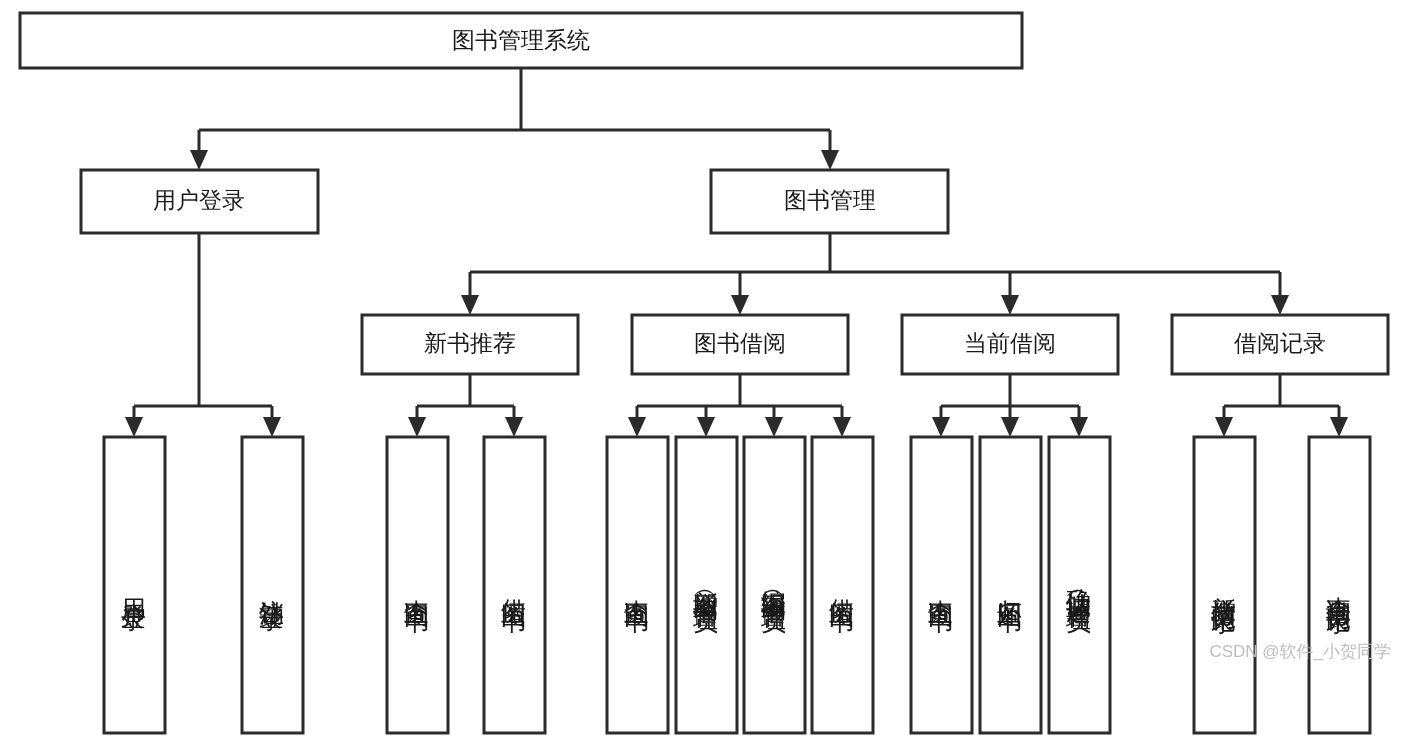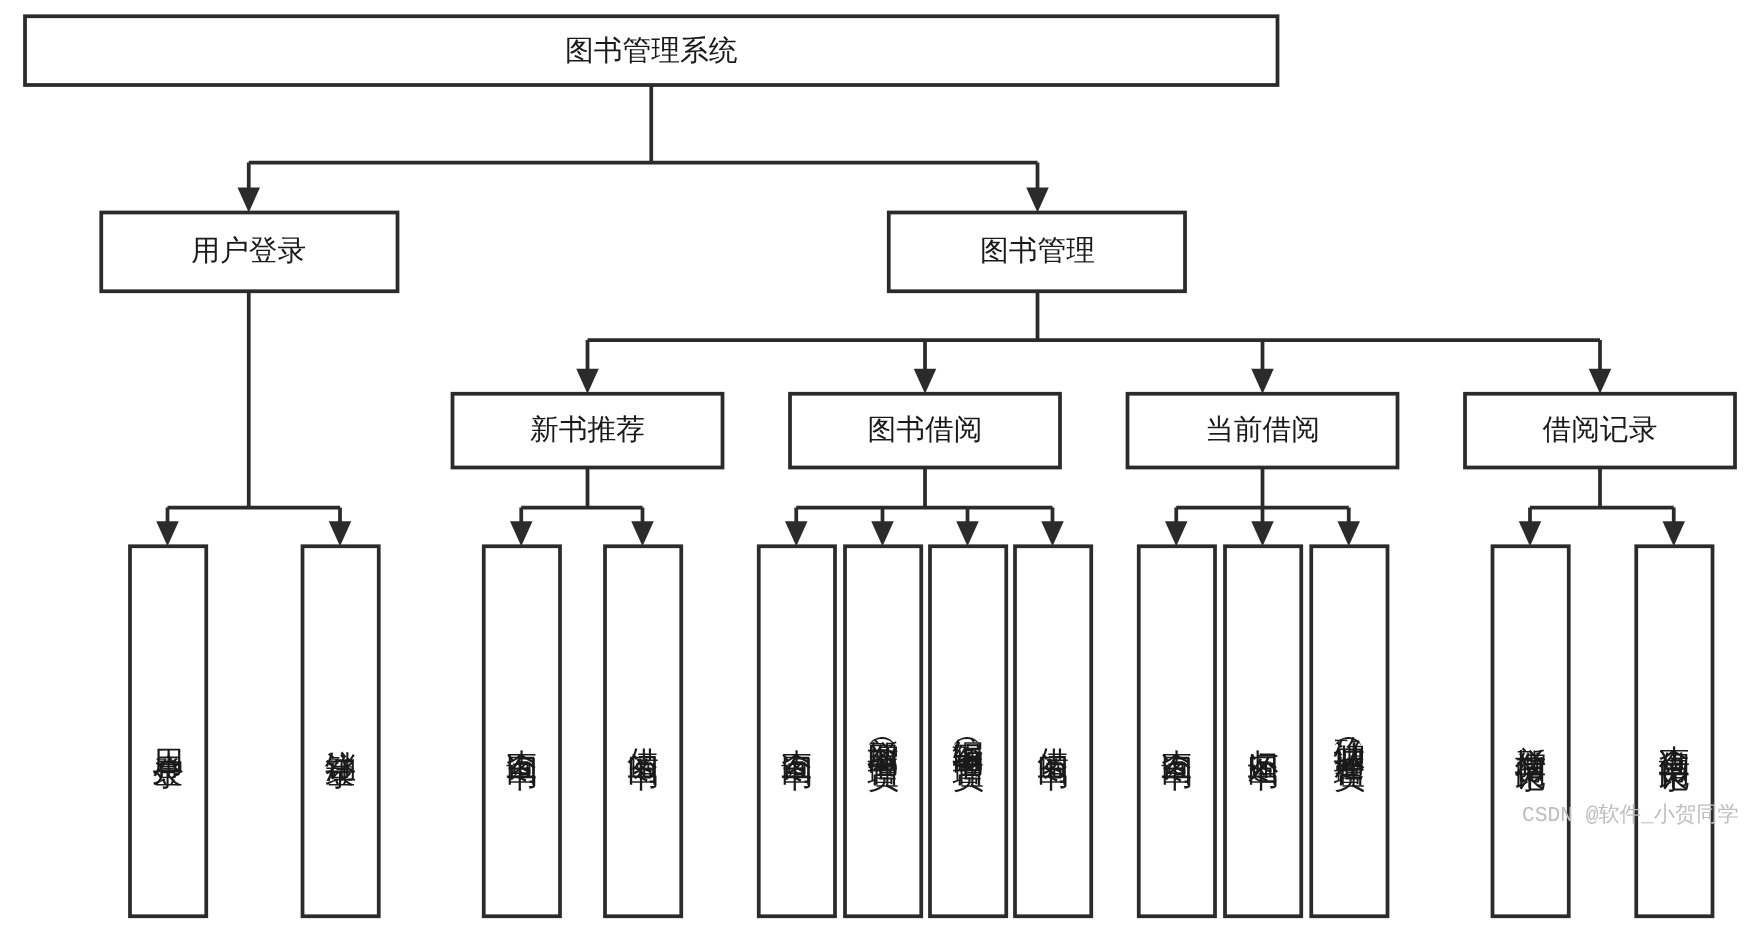--- a/index.html
+++ b/index.html
@@ -53,21 +53,21 @@
     font-size: 25px;
     text-anchor: middle;
     writing-mode: vertical-rl;
     glyph-orientation-vertical: 0;
     letter-spacing: 3px;
   }
   .watermark {
     position: absolute;
     right: 14px;
     bottom: 6px;
-    font-family: Liberation Mono, monospace;
+    font-family: Liberation Sans, sans-serif;
     font-size: 17px;
     color: #bdbdbd;
     white-space: nowrap;
     pointer-events: none;
     user-select: none;
   }
 </style>
 </head>
 <body>
 

